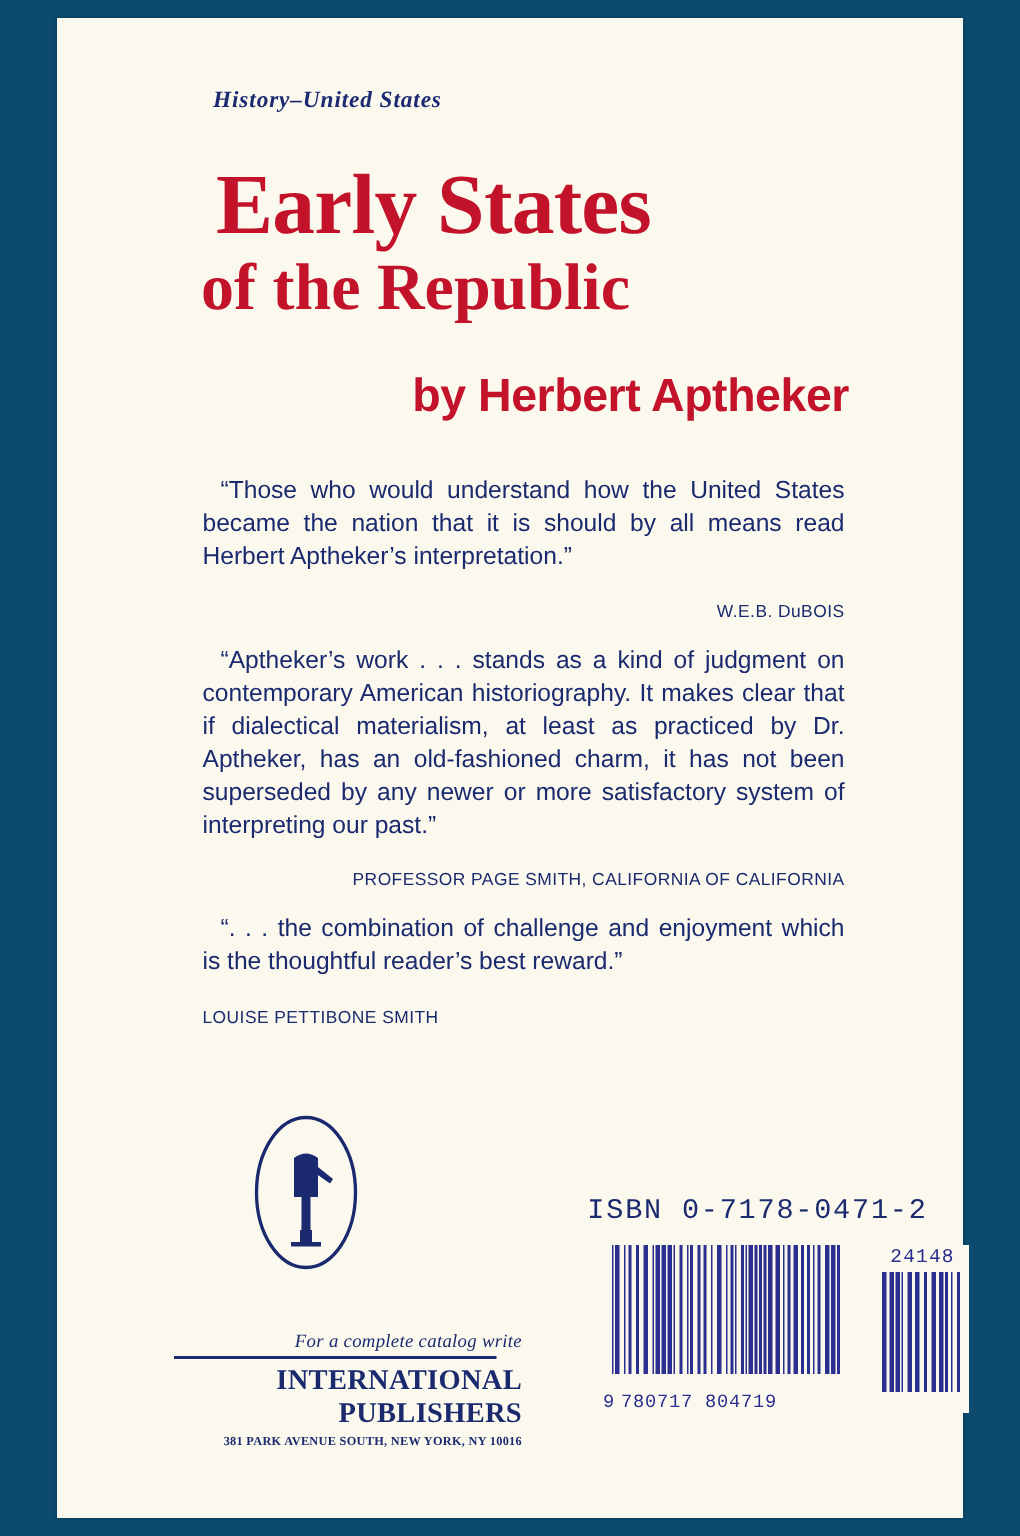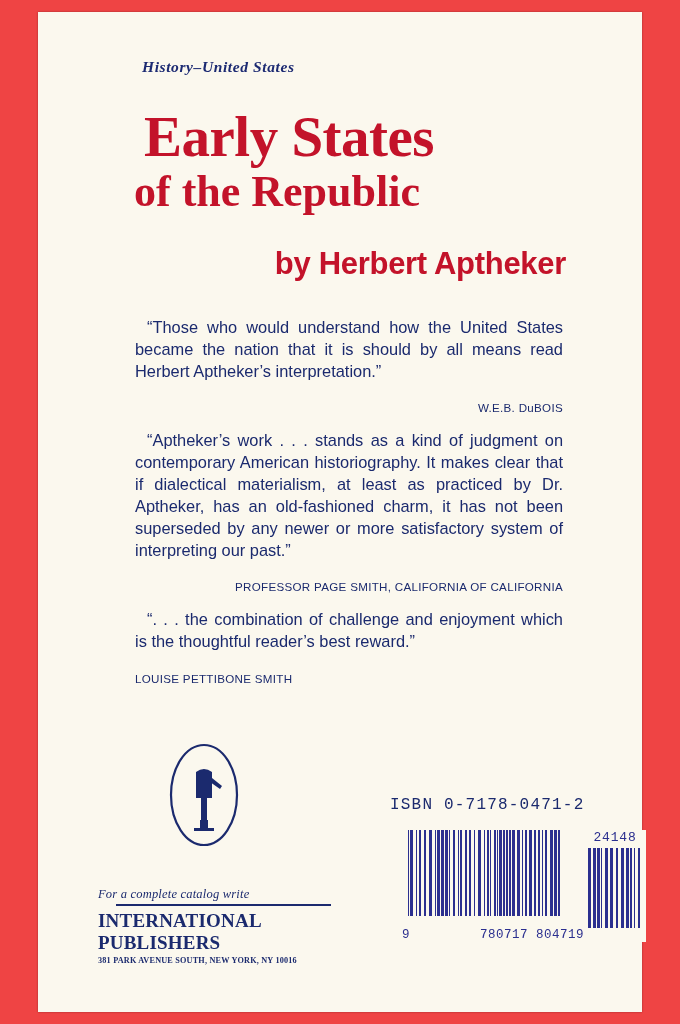--- a/index.html
+++ b/index.html
@@ -8,21 +8,21 @@
     background: #9b9b9b;
     width: 680px;
     height: 1024px;
     overflow: hidden;
     font-family: "Liberation Serif", serif;
   }
   #page {
     position: relative;
     width: 680px;
     height: 1024px;
-    background: #ef4444;
+    background: #0c4a6e;
   }
   .cover {
     position: absolute;
     left: 38px;
     top: 12px;
     width: 604px;
     height: 1000px;
     background: #fbf8ee;
     box-shadow: 0 0 2px rgba(0,0,0,0.35);
   }
@@ -110,21 +110,21 @@
     width: 76px;
     height: 106px;
   }
   .logo svg { display: block; }
 
   .publisher {
     position: absolute;
     left: 60px;
     top: 875px;
     width: 250px;
-    text-align: left;
+    text-align: right;
     color: #1b2a6e;
   }
   .pub-catalog {
     font-family: "Liberation Serif", serif;
     font-style: italic;
     font-size: 12.5px;
     letter-spacing: 0.2px;
   }
   .pub-rule {
     margin: 2px auto 4px auto;
@@ -144,22 +144,23 @@
     font-size: 8.2px;
     letter-spacing: 0.2px;
     margin-top: 2px;
   }
 
   .isbn-text {
     position: absolute;
     left: 352px;
     top: 784px;
     width: 230px;
+    text-align: center;
     font-family: "Liberation Mono", monospace;
-    font-size: 16px;
+    font-size: 19px;
     letter-spacing: 1.2px;
     color: #1b2a6e;
   }
 
   .barcode-main {
     position: absolute;
     left: 362px;
     top: 818px;
     width: 170px;
     height: 112px;
@@ -188,21 +189,21 @@
     position: absolute;
     left: 0;
     bottom: 0;
     width: 100%;
     font-family: "Liberation Mono", monospace;
     font-size: 12.5px;
     color: #2b2f8f;
     letter-spacing: 0.5px;
   }
   .bc-digits.left { text-align: left; padding-left: 2px; }
-  .bc-digits.center { text-align: right; }
+  .bc-digits.center { text-align: left; }
   .addon-digits {
     position: absolute;
     left: 0;
     top: 0;
     width: 100%;
     text-align: center;
     font-family: "Liberation Mono", monospace;
     font-size: 13px;
     color: #2b2f8f;
     letter-spacing: 0.8px;

